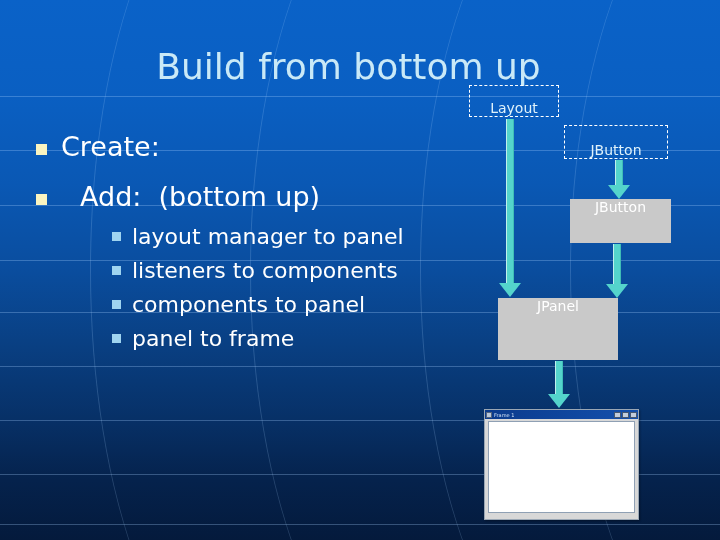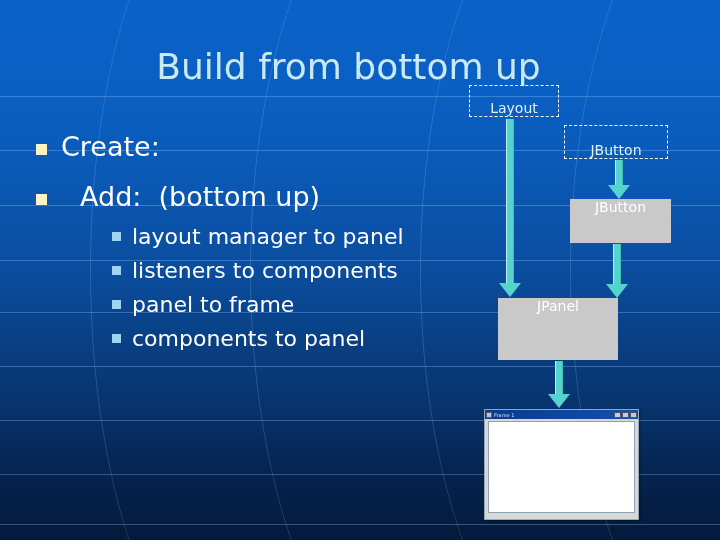--- a/index.html
+++ b/index.html
@@ -206,25 +206,25 @@
       <div class="lvl2">
         <span class="bsq"></span>
         <span class="txt">layout manager to panel</span>
       </div>
       <div class="lvl2">
         <span class="bsq"></span>
         <span class="txt">listeners to components</span>
       </div>
       <div class="lvl2">
         <span class="bsq"></span>
+        <span class="txt">components to panel</span>
+      </div>
+      <div class="lvl2">
+        <span class="bsq"></span>
         <span class="txt">panel to frame</span>
-      </div>
-      <div class="lvl2">
-        <span class="bsq"></span>
-        <span class="txt">components to panel</span>
       </div>
     </div>
   </div>
 
   <div id="diagram">
 
     <div class="dashbox" style="left:469px; top:85px; width:90px; height:32px;">
       <span>Layout</span>
     </div>
 

